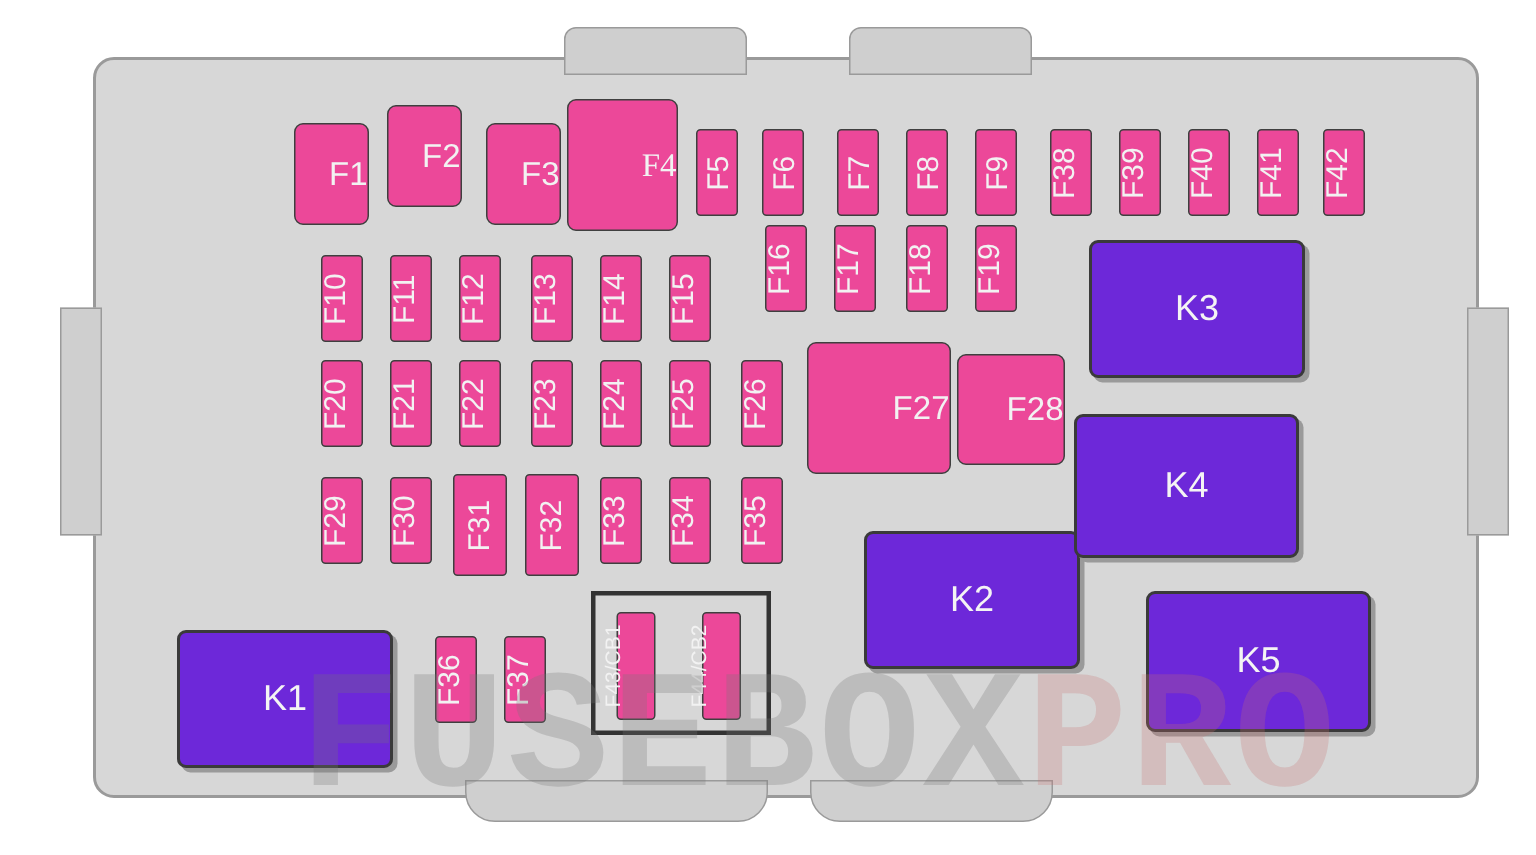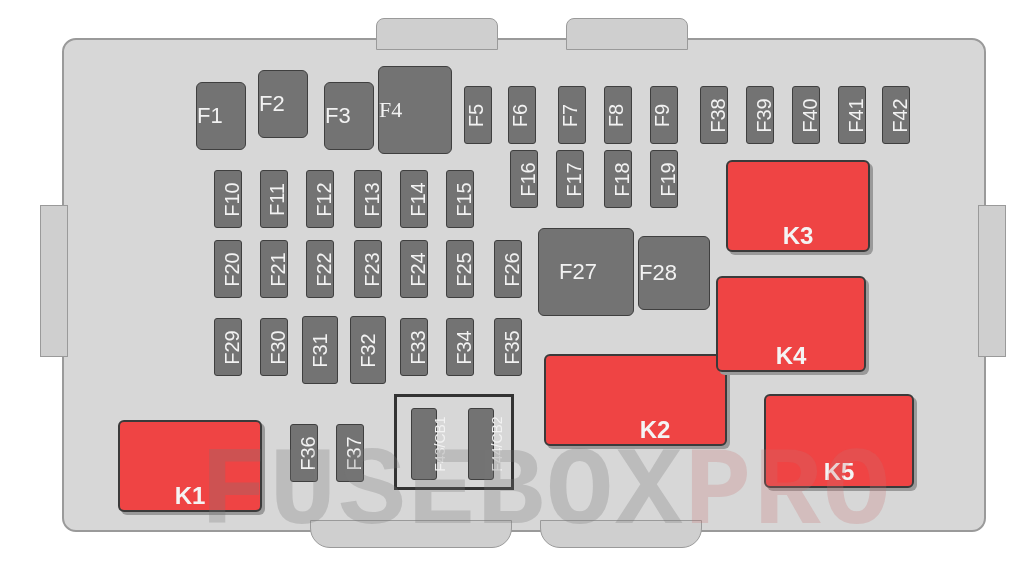--- a/index.html
+++ b/index.html
@@ -1,22 +1,22 @@
 <!DOCTYPE html>
 <html><head>
 <meta charset="utf-8">
 <style>
   html,body{margin:0;padding:0;background:#ffffff;}
   body{width:1024px;height:570px;position:relative;overflow:hidden;font-family:"Liberation Sans",sans-serif;}
   .box{position:absolute;background:#d7d7d7;border:2px solid #9a9a9a;border-radius:14px;}
   .rail{position:absolute;background:#cfcfcf;border:1px solid #9a9a9a;}
-  .fuse{position:absolute;background:#737373;color:#f2f2f2;border:1px solid #3f3f3f;border-radius:3px;display:flex;align-items:center;justify-content:flex-start;font-size:20px;}
+  .fuse{position:absolute;background:#ec4899;color:#f2f2f2;border:1px solid #3f3f3f;border-radius:3px;display:flex;align-items:center;justify-content:flex-end;font-size:20px;}
   .fuse.big{border-radius:6px;font-size:22px;}
   .fuse.vert span{transform:rotate(-90deg);white-space:nowrap;display:inline-block;}
-  .relay{position:absolute;background:#ef4444;color:#f4f4f4;border:2px solid #3a3a3a;border-radius:6px;display:flex;align-items:flex-end;justify-content:center;font-size:24px;box-shadow:3px 3px 0 #9a9a9a;font-weight:bold;}
+  .relay{position:absolute;background:#6d28d9;color:#f4f4f4;border:2px solid #3a3a3a;border-radius:6px;display:flex;align-items:center;justify-content:center;font-size:24px;box-shadow:3px 3px 0 #9a9a9a;}
   .cbframe{position:absolute;border:3px solid #333;border-top-color:#333;background:transparent;}
   .wm{position:absolute;left:200px;top:430px;font-size:112px;font-weight:bold;letter-spacing:2px;color:rgba(120,120,120,0.28);white-space:nowrap;font-family:Liberation Mono, monospace;}
   .wm .pro{color:rgba(200,110,110,0.25);}
 </style>
 </head>
 <body>
 
 <div class="box" style="left:62px;top:38px;width:920px;height:490px;"></div>
 <div class="rail" style="left:40px;top:205px;width:26px;height:150px;"></div>
 <div class="rail" style="left:978px;top:205px;width:26px;height:150px;"></div>
@@ -162,21 +162,21 @@
 <div class="fuse vert" style="left:411px;top:408px;width:24px;height:70px;font-size:14px;">
     <span>F43/CB1</span>
   </div>
 <div class="fuse vert" style="left:468px;top:408px;width:24px;height:70px;font-size:14px;">
     <span>F44/CB2</span>
   </div>
 
 <div class="relay" style="left:118px;top:420px;width:140px;height:88px;">
     <span>K1</span>
   </div>
-<div class="relay" style="left:544px;top:354px;width:140px;height:88px;padding-left:39px;">
+<div class="relay" style="left:576px;top:354px;width:140px;height:88px;">
     <span>K2</span>
   </div>
 <div class="relay" style="left:726px;top:160px;width:140px;height:88px;">
     <span>K3</span>
   </div>
 <div class="relay" style="left:716px;top:276px;width:146px;height:92px;">
     <span>K4</span>
   </div>
 <div class="relay" style="left:764px;top:394px;width:146px;height:90px;">
     <span>K5</span>

